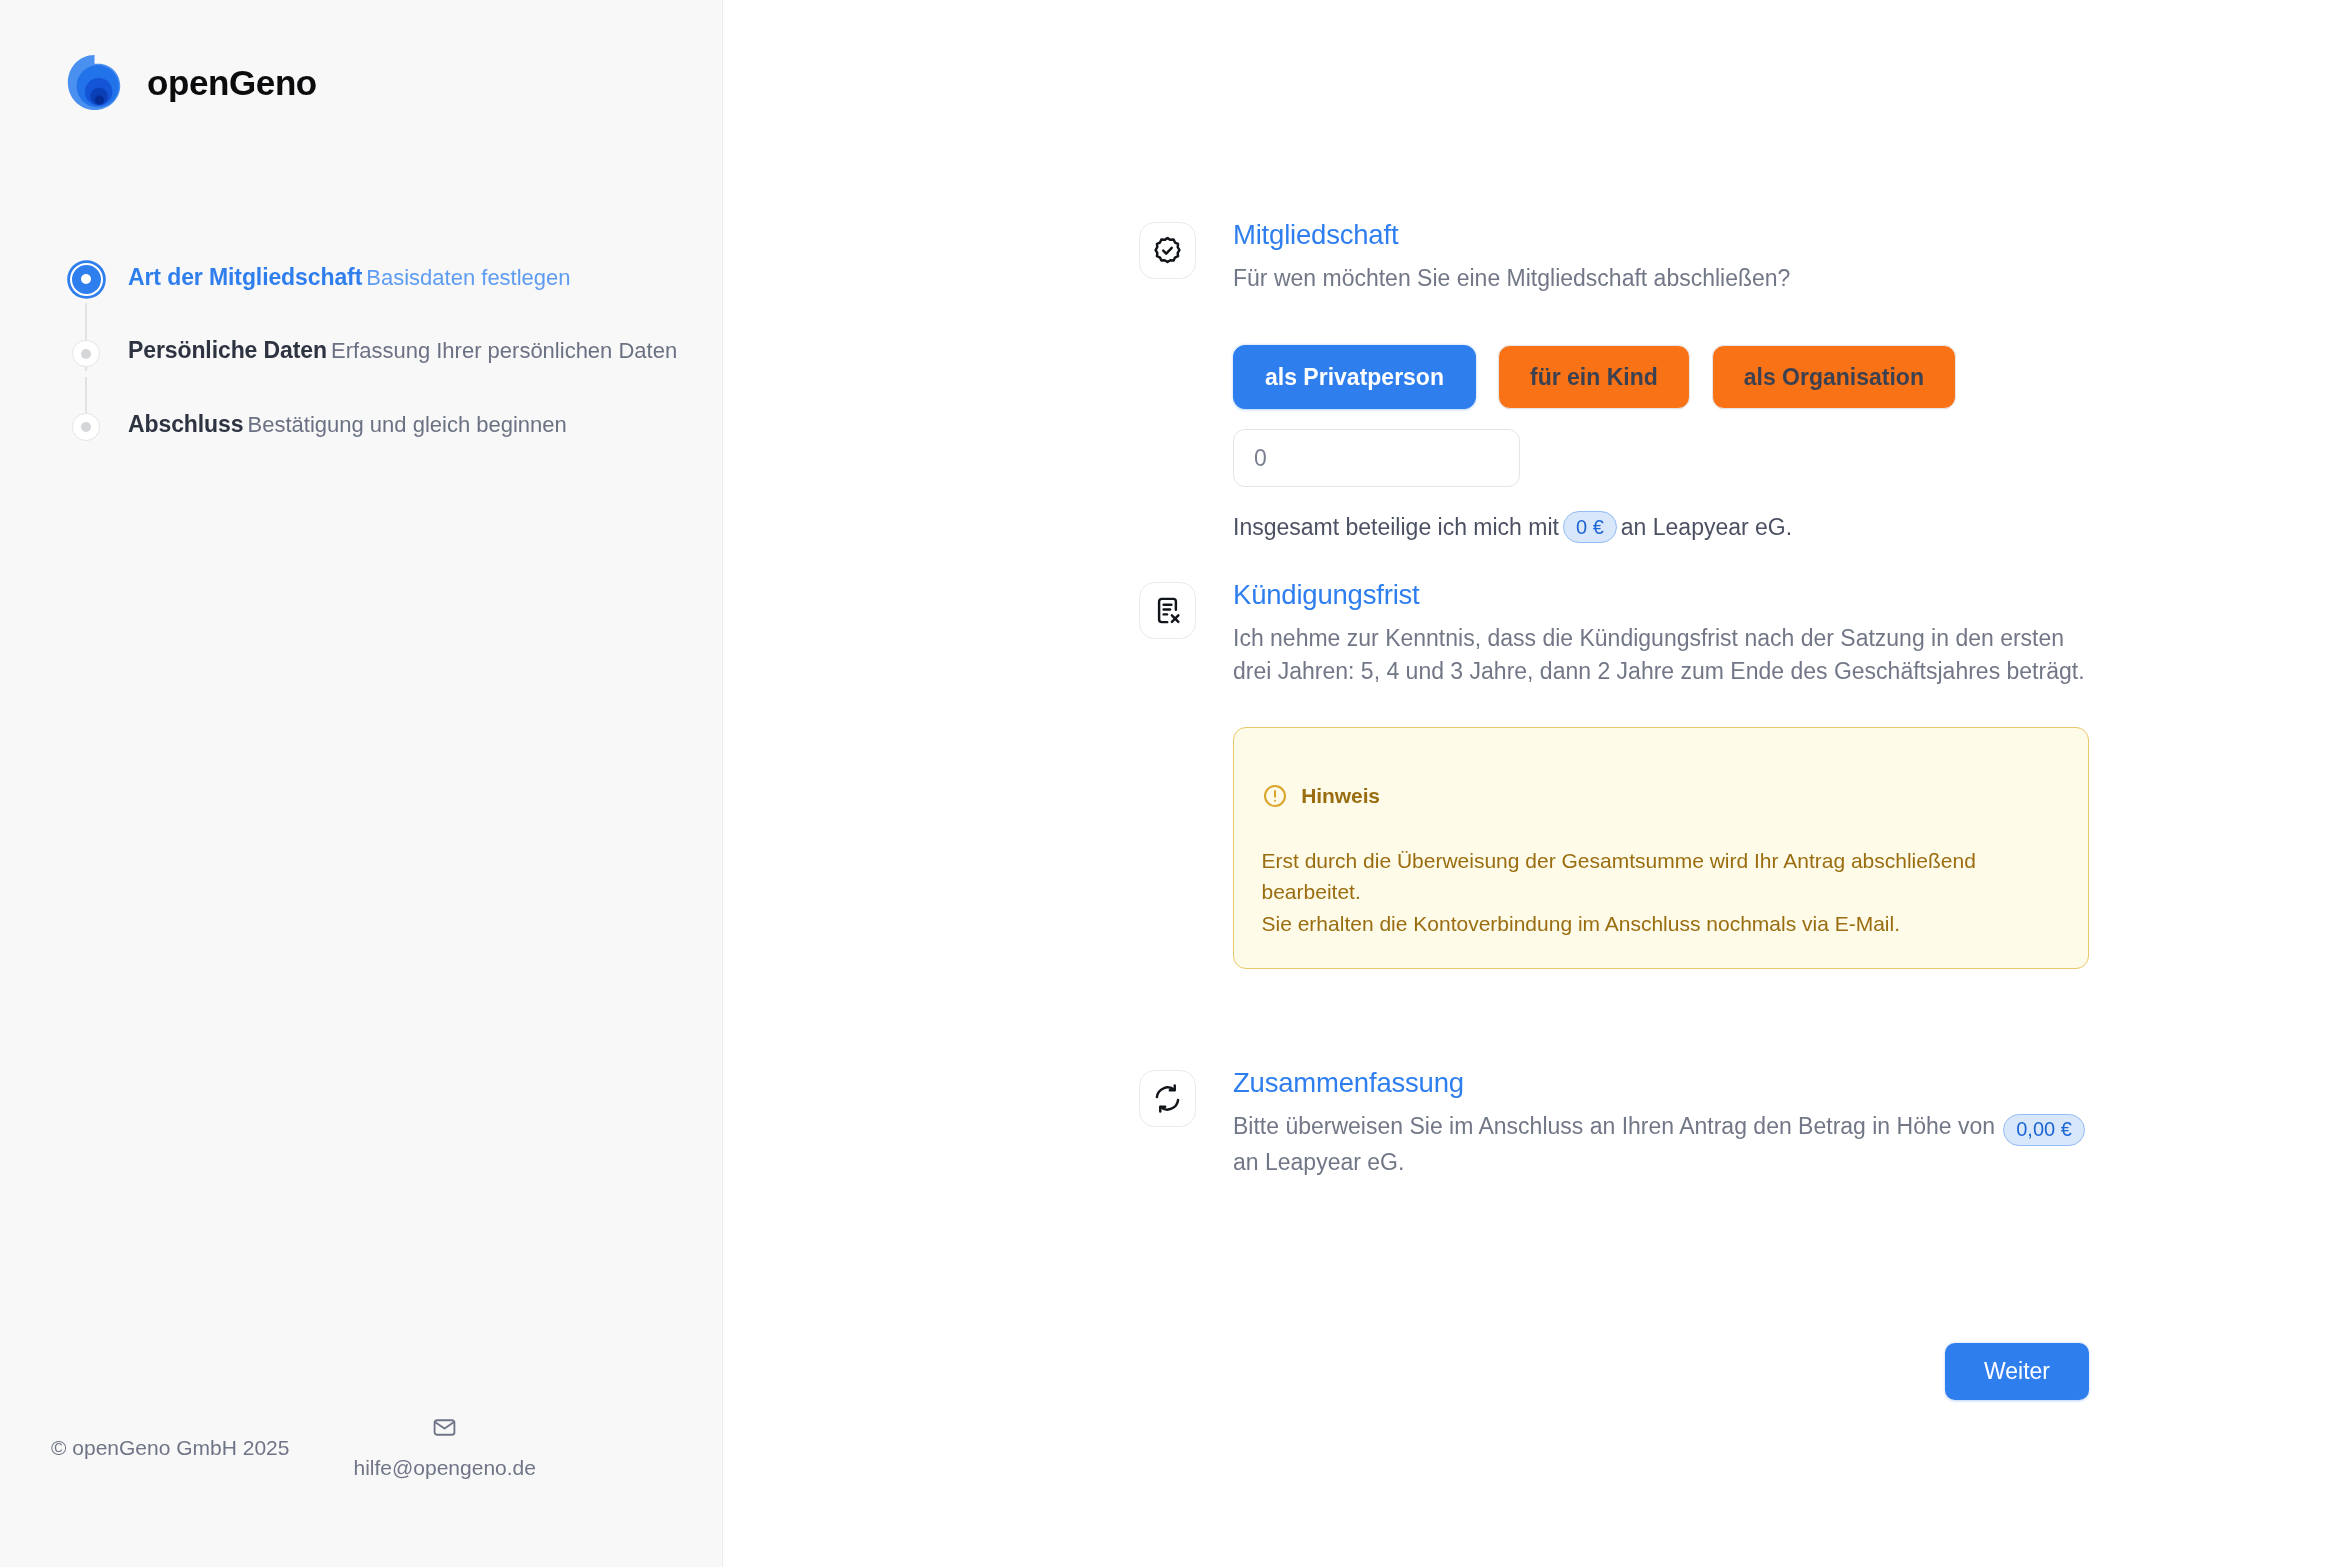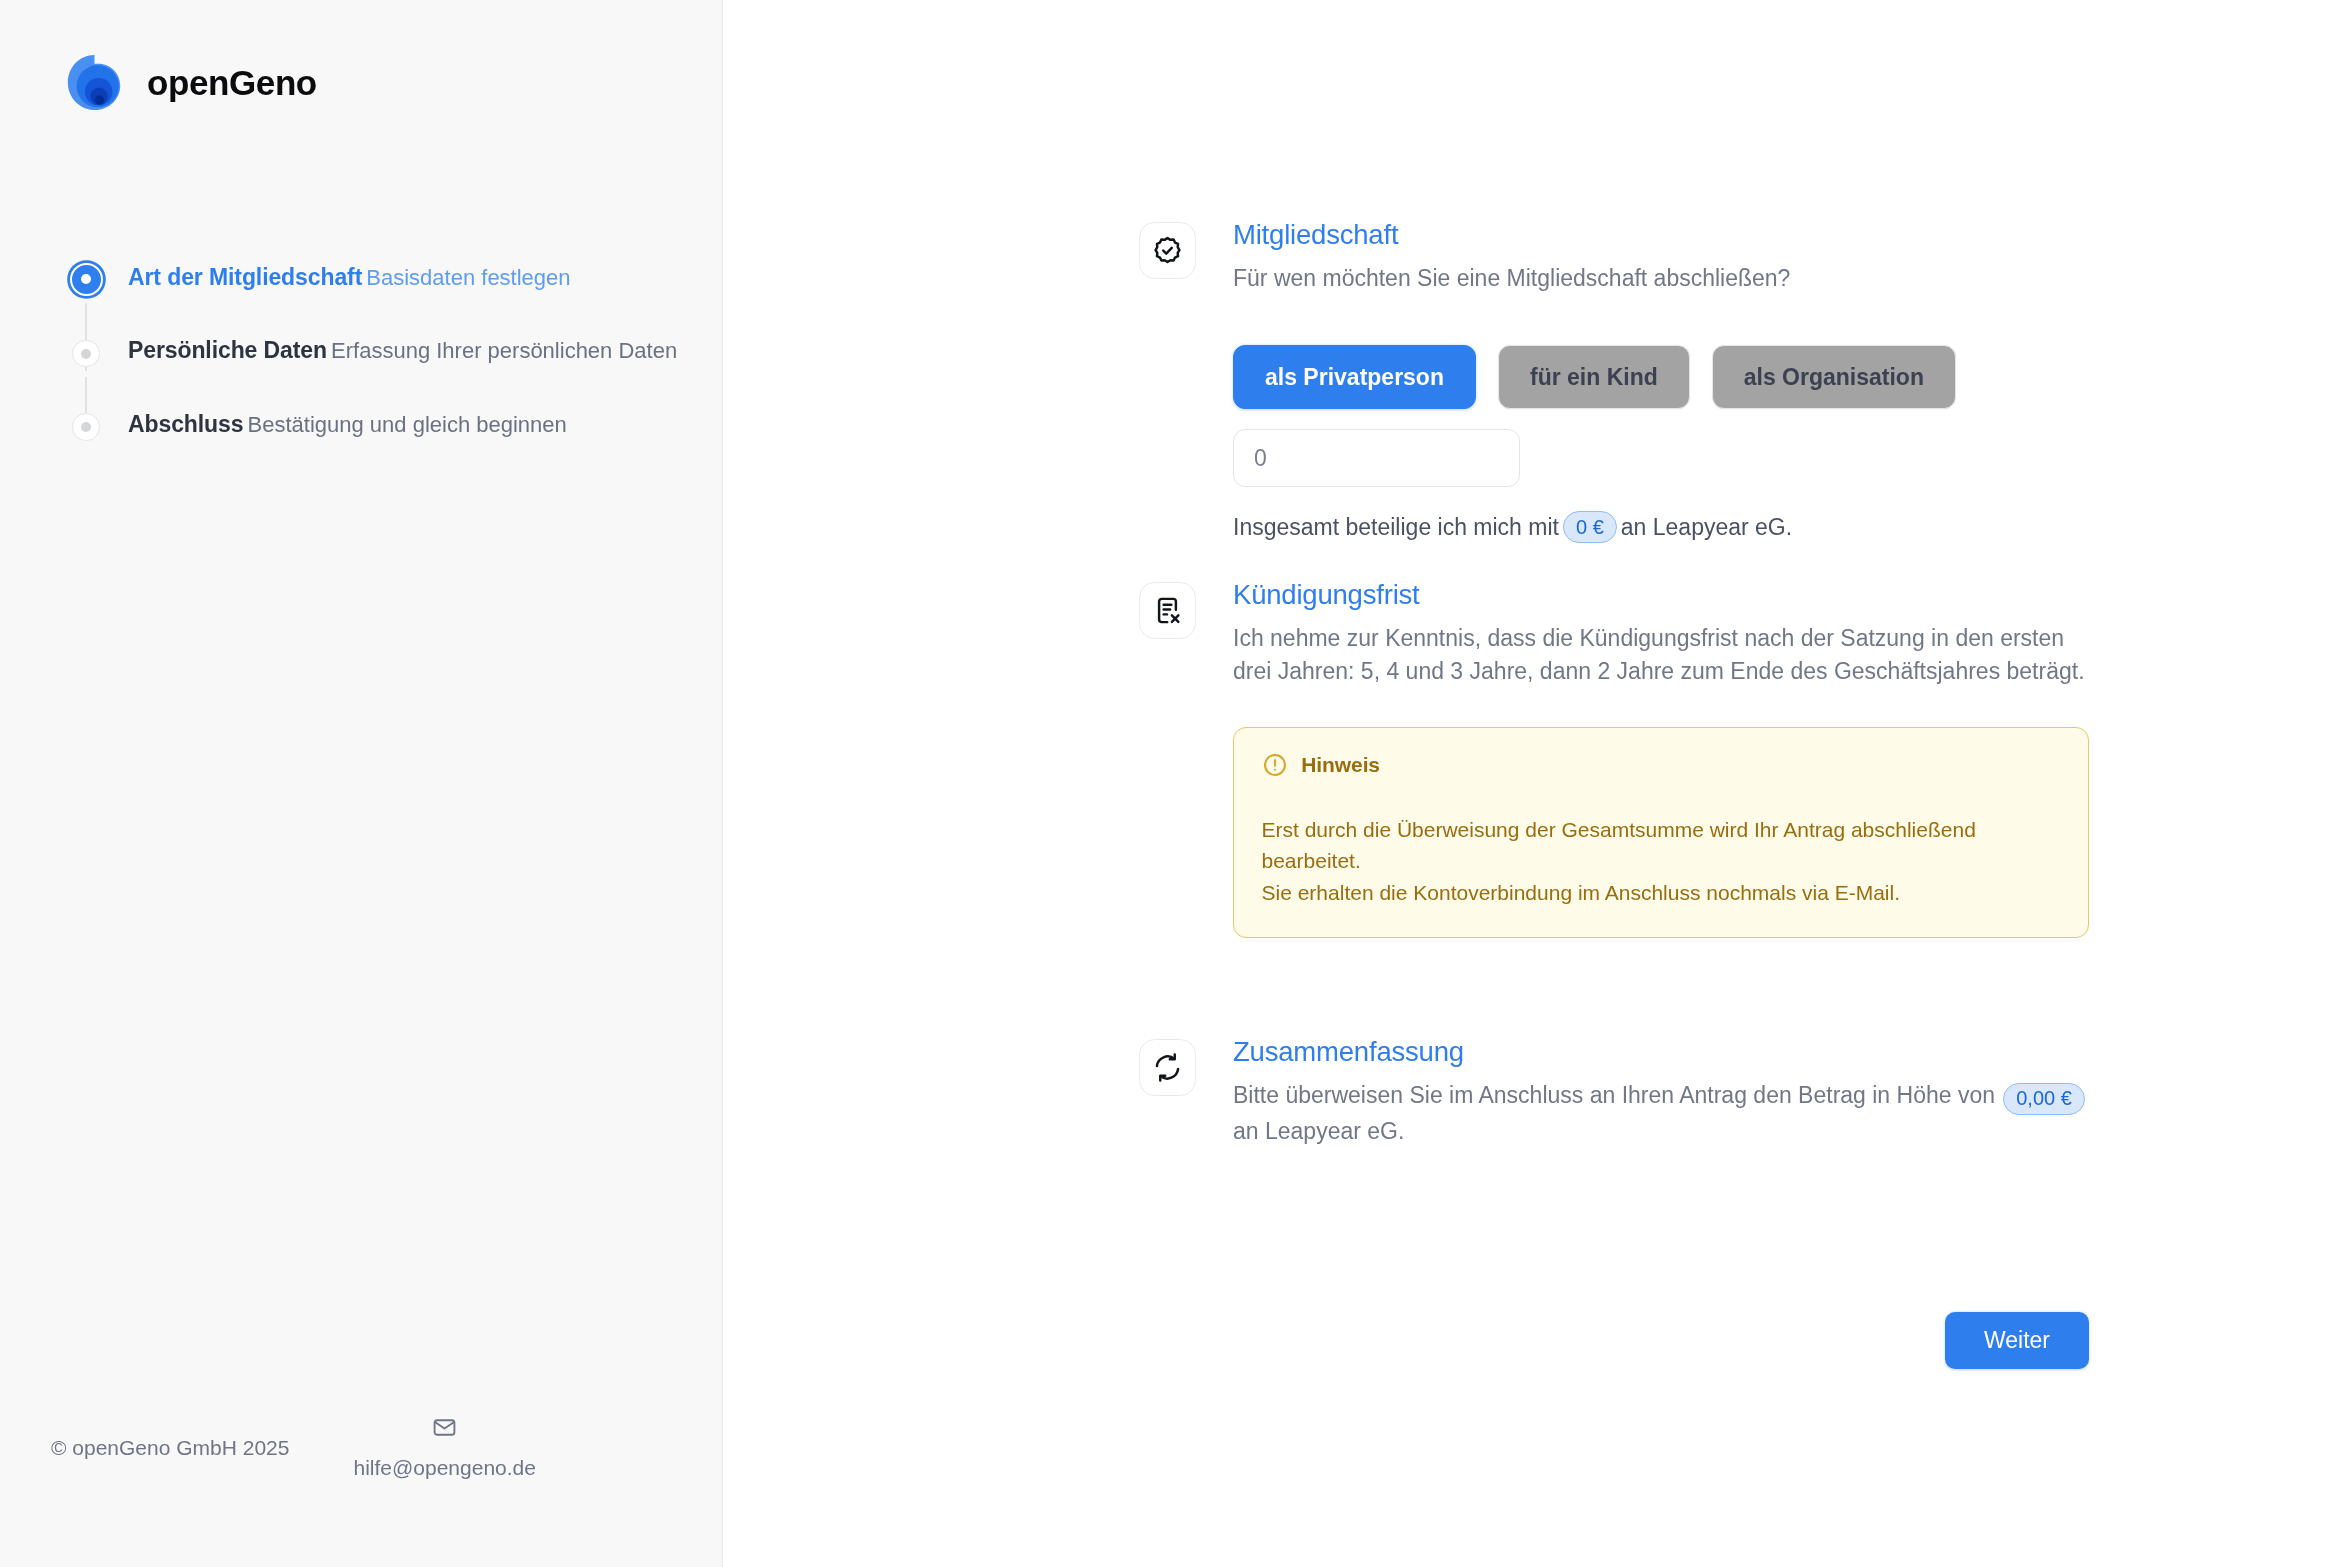--- a/index.html
+++ b/index.html
@@ -215,21 +215,21 @@
   }
   .choice {
     font-family: inherit;
     font-size: 23px;
     font-weight: 700;
     padding: 0 31px;
     height: 64px;
     line-height: 62px;
     border-radius: 12px;
     border: 0.9px solid #e6e7ea;
-    background: #a3a3a3;
+    background: #f97316;
     color: #3b4150;
     cursor: pointer;
     white-space: nowrap;
     box-shadow: 0 0.9px 1.8px rgba(16,24,40,.04);
   }
   .choice.is-selected {
     background: #2f7eee;
     border-color: #2f7eee;
     color: #ffffff;
     box-shadow: 0 0.9px 2.8px rgba(47,126,238,.35);
@@ -290,20 +290,21 @@
     margin-top: 39px;
     background: #fefbe9;
     border: 0.9px solid #e9c766;
     border-radius: 13px;
     padding: 24px 27.5px 27.5px 27.5px;
   }
   .notice-head {
     display: flex;
     align-items: center;
     gap: 13.8px;
+    margin-top: 31px;
   }
   .notice-head svg { display: block; }
   .notice-title {
     font-size: 21px;
     font-weight: 700;
     color: #9a6d10;
     letter-spacing: -0.1px;
   }
   .notice-body {
     margin-top: 36px;

